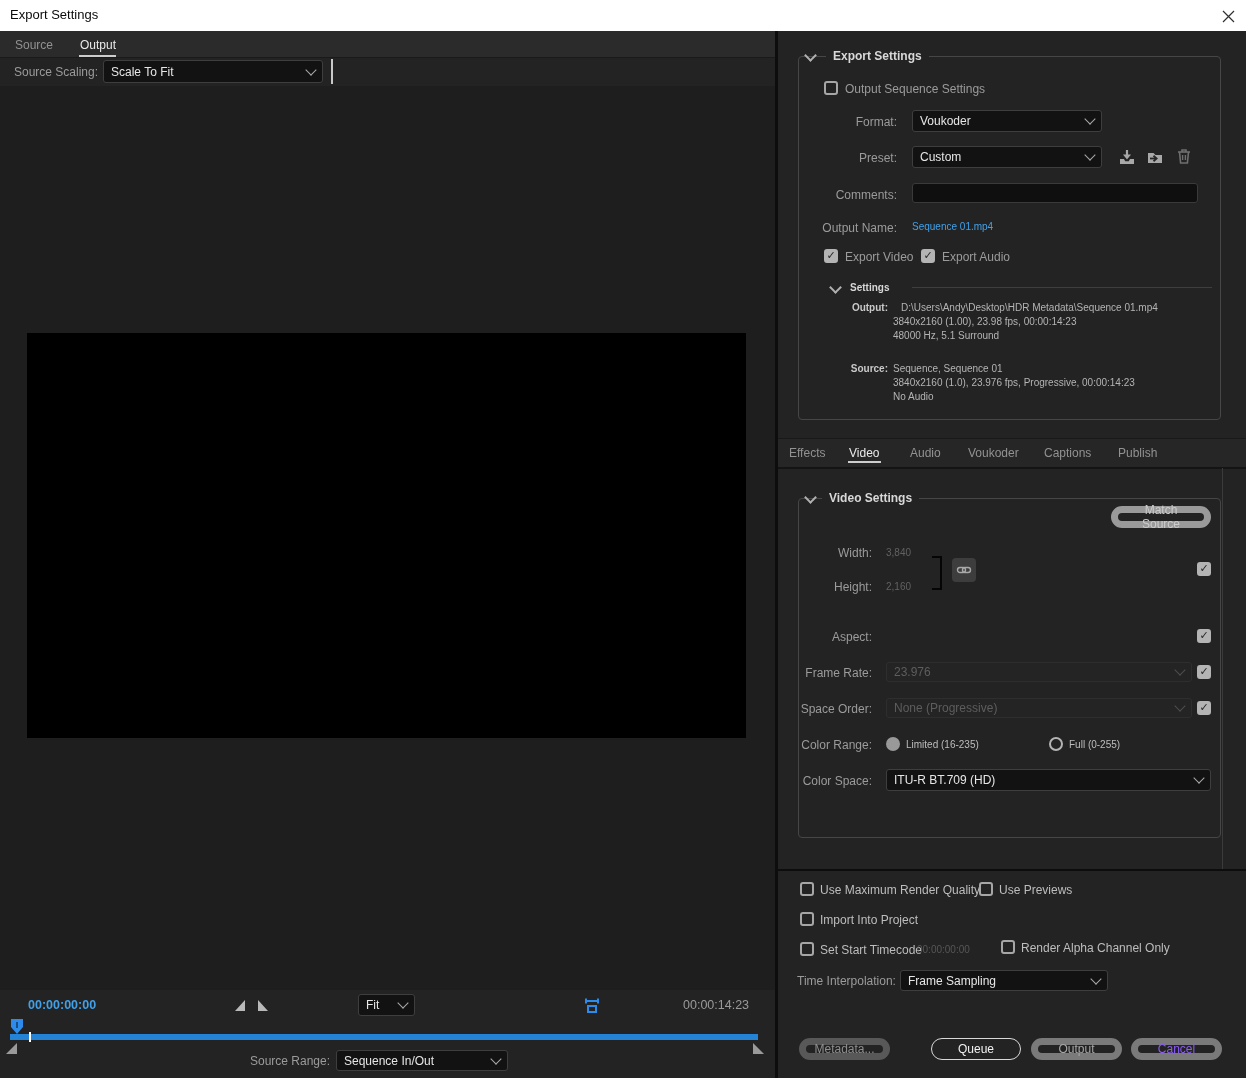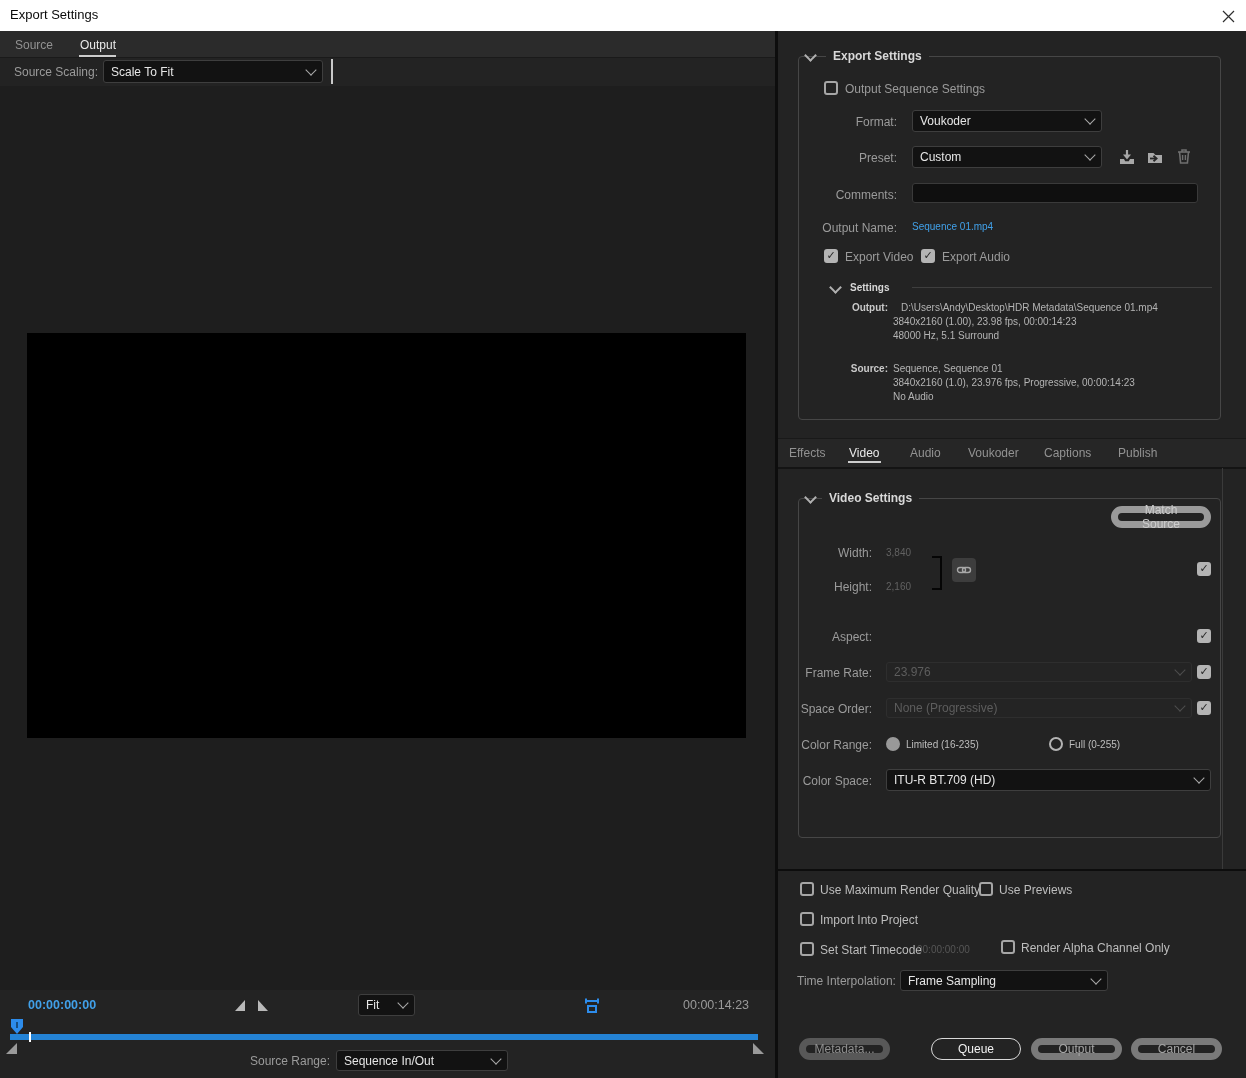--- a/index.html
+++ b/index.html
@@ -267,15 +267,15 @@
 
   <div class="lab" style="left:797px;top:974px;">Time Interpolation:</div>
   <div class="sel" style="left:900px;top:970px;width:208px;height:21px;">
     <span>Frame Sampling</span>
     <span class="chev"></span>
   </div>
 
   <button class="pill" style="left:799px;top:1038px;width:91px;border-color:#585858;color:#8f8f8f;font-family:inherit;">Metadata...</button>
   <button class="pill" style="left:931px;top:1038px;width:90px;border:1.5px solid #d9d9d9;color:#f2f2f2;font-family:inherit;">Queue</button>
   <button class="pill" style="left:1031px;top:1038px;width:91px;border-color:#7a7a7a;color:#a6a6a6;font-family:inherit;">Output</button>
-  <button class="pill" style="left:1131px;top:1038px;width:91px;border-color:#7a7a7a;color:#a3a3a3;font-family:inherit;">Cancel</button>
+  <button class="pill" style="left:1131px;top:1038px;width:91px;border-color:#7a7a7a;color:#8b5cf6;font-family:inherit;">Cancel</button>
 
 </div>
 
 </body></html>

